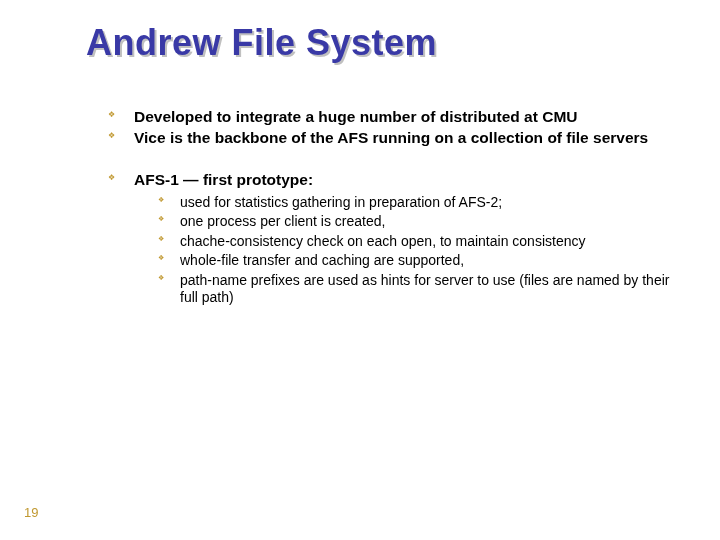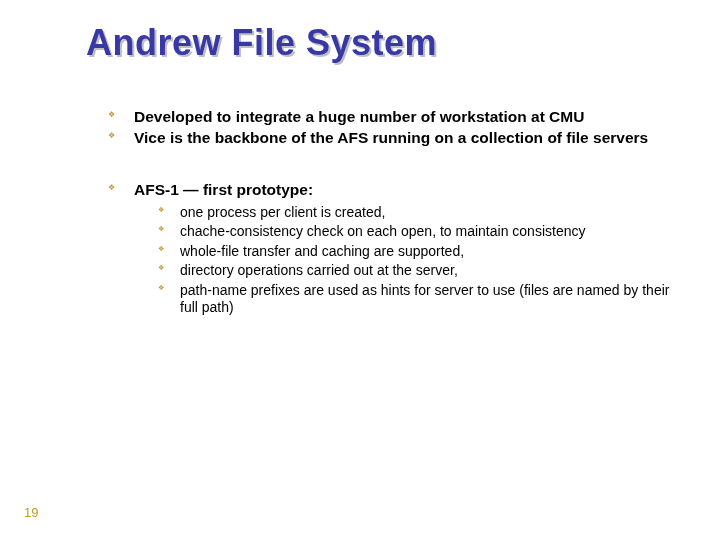--- a/index.html
+++ b/index.html
@@ -49,21 +49,21 @@
   .main-list > li::before {
     content: "❖";
     position: absolute;
     left: 0;
     top: 2px;
     font-size: 8px;
     color: #c09830;
     font-weight: normal;
   }
   .main-list > li.gap-before {
-    margin-top: 34px;
+    margin-top: 24px;
   }
   .sub-list {
     list-style: none;
     margin: 4px 0 0 0;
     padding: 0 0 0 24px;
     font-weight: normal;
     font-size: 14px;
     line-height: 1.25;
   }
   .sub-list > li {
@@ -86,24 +86,24 @@
     font-size: 13px;
     color: #c09830;
   }
 </style>
 </head>
 <body>
 
 <div class="slide">
   <div class="title">Andrew File System</div>
   <ul class="main-list" id="main-list">
-      <li><span>Developed to integrate a huge number of workstation at CMU</span></li>
+      <li><span>Developed to integrate a huge number of distributed at CMU</span></li>
       <li><span>Vice is the backbone of the AFS running on a collection of file servers</span></li>
       <li class="gap-before"><span>AFS-1 — first prototype:</span><ul class="sub-list">
+          <li>used for statistics gathering in preparation of AFS-2;</li>
           <li>one process per client is created,</li>
           <li>chache-consistency check on each open, to maintain consistency</li>
           <li>whole-file transfer and caching are supported,</li>
-          <li>directory operations carried out at the server,</li>
           <li>path-name prefixes are used as hints for server to use (files are named by their full path)</li>
         </ul></li>
     </ul>
   <div class="page-number">19</div>
 </div>
 
 </body></html>

